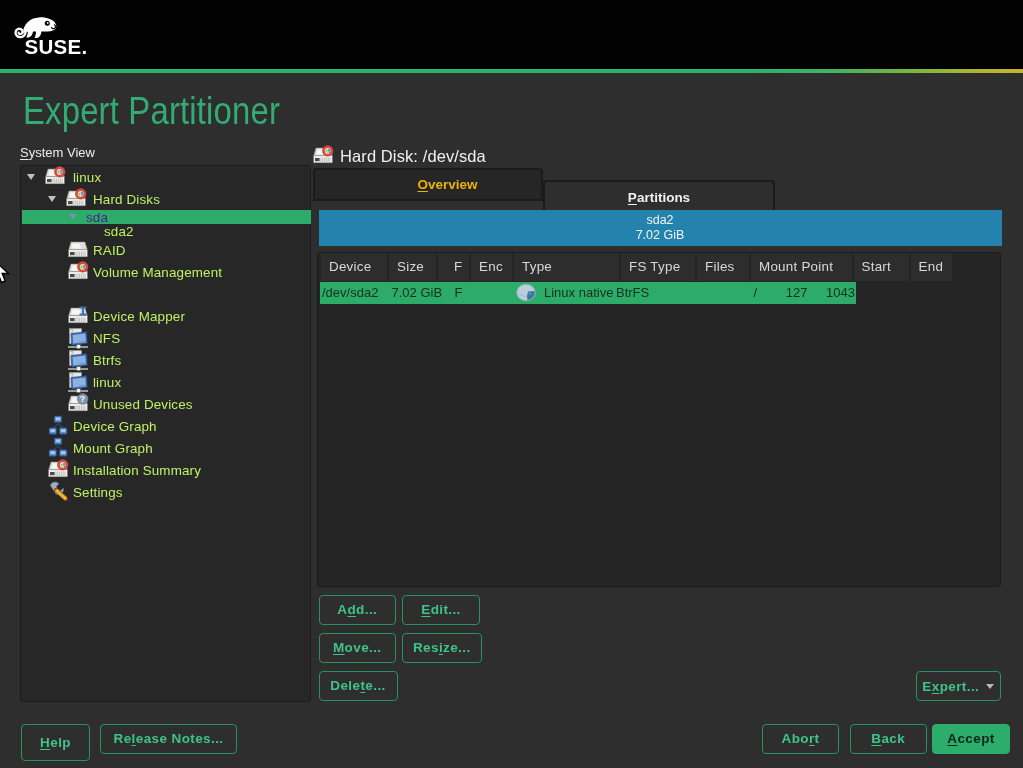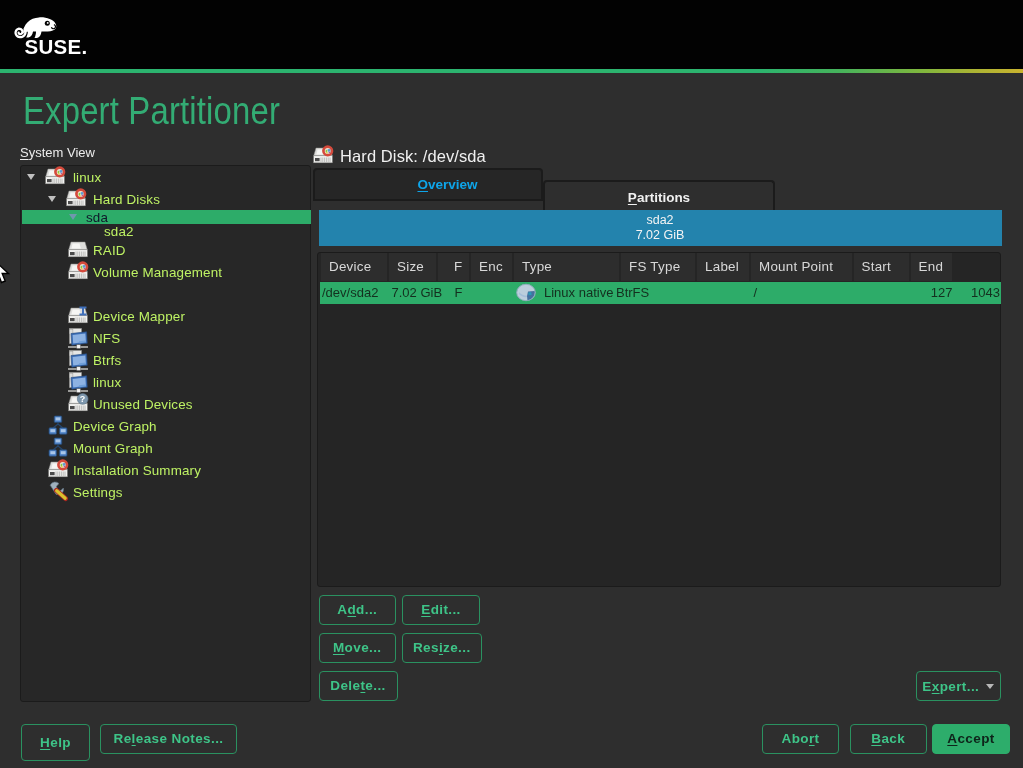--- a/index.html
+++ b/index.html
@@ -8,36 +8,36 @@
 #topbar { left:0; top:0; width:1023px; height:69px; background:#020202; }
 #gline { left:0; top:69px; width:1023px; height:3.5px;
   background:linear-gradient(90deg,#2cb46f 0%,#2cb46f 74%,#46b35c 82%,#7fb73e 90%,#aab434 95%,#c9b32f 100%); }
 #title { left:23px; top:89px; font-size:39px; color:#33ac74; letter-spacing:0.2px; white-space:nowrap; transform:scaleX(0.843); transform-origin:0 0; }
 #sysview { left:20px; top:145px; font-size:13px; color:#ececec; }
 u { text-decoration:underline; text-underline-offset:2px; }
 
 #tree { left:20px; top:165px; width:291px; height:537px; background:#272727; border:1px solid #1b1b1b; border-radius:3px; }
 .trow { position:absolute; left:1px; width:289px; height:22px; display:flex; align-items:center; font-size:13.4px; letter-spacing:0.15px; color:#bef264; white-space:nowrap; }
 .trow .lbl { position:absolute; }
-.sel { background:#2dac69; color:#0f172a; }
+.sel { background:#2dac69; color:#4c1d95; }
 .exp { position:absolute; width:0; height:0; border-left:4.5px solid transparent; border-right:4.5px solid transparent; border-top:6px solid #c0c0c0; top:50%; margin-top:-3px; }
 .ticon { position:absolute; top:50%; margin-top:-11px; width:22px; height:22px; }
 
 #rhead-icon { left:312px; top:145px; width:22px; height:20px; }
 #rhead { left:340px; top:147px; font-size:16.5px; line-height:18px; font-weight:normal; color:#f0f0f0; letter-spacing:0.1px; }
 
 .tab { position:absolute; top:168px; height:33px; display:flex; align-items:center; justify-content:center; font-size:13.5px; font-weight:bold; }
-#tab1 { left:313px; width:230px; background:#262626; border:2px solid #1b1b1b; border-radius:4px 4px 0 0; color:#0ea5e9;padding-left:39px; }
+#tab1 { left:313px; width:230px; background:#262626; border:2px solid #1b1b1b; border-radius:4px 4px 0 0; color:#eab308;padding-left:39px; }
 #tab2 { left:543px; width:232px; background:#2e2e2e; border:2px solid #1b1b1b; border-bottom:none; border-radius:4px 4px 0 0; color:#f0f0f0;margin-top:12px; }
 
 #teal { left:318.5px; top:210px; width:683px; height:36px; background:#2383ad; color:#f4f4f4; font-size:12.5px; text-align:center; line-height:15px; padding-top:3px; }
 
 #table { left:317px; top:251.5px; width:684px; height:335px; background:#252525; border:1px solid #1b1b1b; border-radius:3px; }
 .hcell { position:absolute; top:0.5px; height:27.5px; background:#2d2d2d; display:flex; align-items:center; font-size:13.4px; letter-spacing:0.25px; color:#d8d8d8; padding-left:8px; }
-#grow { position:absolute; left:1.5px; top:29.5px; width:681px; height:21.5px; background:#2dac69;text-align:right; }
+#grow { position:absolute; left:1.5px; top:29.5px; width:536px; height:21.5px; background:#2dac69;text-align:right; }
 .gtxt { position:absolute; top:0; height:21.5px; display:flex; align-items:center; font-size:13px; color:#14301f; white-space:nowrap; }
 
 .btn { position:absolute; border:1px solid #2a9160; border-radius:4px; color:#3ec488; font-weight:bold; font-size:13.5px; letter-spacing:0.4px; display:flex; align-items:center; justify-content:center; background:transparent; white-space:nowrap; }
 #accept { background:#2dad6b; color:#0e241a; border-color:#2dad6b; }
 </style>
 </head>
 <body>
 <div id="topbar" class="abs">
   <svg class="abs" style="left:11px;top:14px" width="82" height="44" viewBox="0 0 82 44">
     <path d="M13.8,14.7 L14.38,16.05 L14.61,17.48 L14.49,18.88 L14.04,20.19 L13.31,21.33 L12.34,22.23 L11.21,22.86 L9.99,23.18 L8.75,23.2 L7.58,22.92 L6.54,22.38 L5.68,21.62 L5.05,20.7 L4.67,19.68 L4.56,18.63 L4.7,17.61 L5.08,16.69 L5.65,15.91 L6.38,15.31 L7.2,14.92 L8.06,14.75 L8.91,14.8 L9.7,15.04 L10.37,15.46 L10.9,16.01 L11.26,16.64 L11.45,17.32 L11.46,18.0 L11.31,18.62 L11.02,19.17 L10.63,19.6 L10.16,19.9 L9.66,20.07 L9.16,20.1 L8.7,20.01 L8.3,19.81 L7.99,19.54 L7.78,19.22 L7.67,18.88 L7.65,18.55" fill="none" stroke="#ffffff" stroke-width="2.3" stroke-linecap="round" stroke-linejoin="round"></path>
@@ -228,21 +228,21 @@
     <span><u>P</u>artitions</span>
   </div>
 <div id="teal" class="abs">sda2<br>7.02 GiB</div>
 <div id="table" class="abs">
   <div class="hcell" style="left:3px;width:66px">Device</div>
   <div class="hcell" style="left:71px;width:47px">Size</div>
   <div class="hcell" style="left:120px;width:31px;padding-left:16px">F</div>
   <div class="hcell" style="left:153px;width:41px">Enc</div>
   <div class="hcell" style="left:196px;width:105px">Type</div>
   <div class="hcell" style="left:303px;width:74px">FS Type</div>
-  <div class="hcell" style="left:379px;width:52px">Label</div>
+  <div class="hcell" style="left:379px;width:52px">Files</div>
   <div class="hcell" style="left:433px;width:100.5px">Mount Point</div>
   <div class="hcell" style="left:535.5px;width:55px">Start</div>
   <div class="hcell" style="left:592.5px;width:41.5px">End</div>
   <div id="grow">
     <span class="gtxt" style="left:2.5px">/dev/sda2</span>
     <span class="gtxt" style="left:72px">7.02 GiB</span>
     <span class="gtxt" style="left:135px">F</span>
     <svg class="abs" style="left:196.5px;top:1px" width="20" height="19" viewBox="0 0 20 19">
         <use href="#globe"></use>
       </svg>

